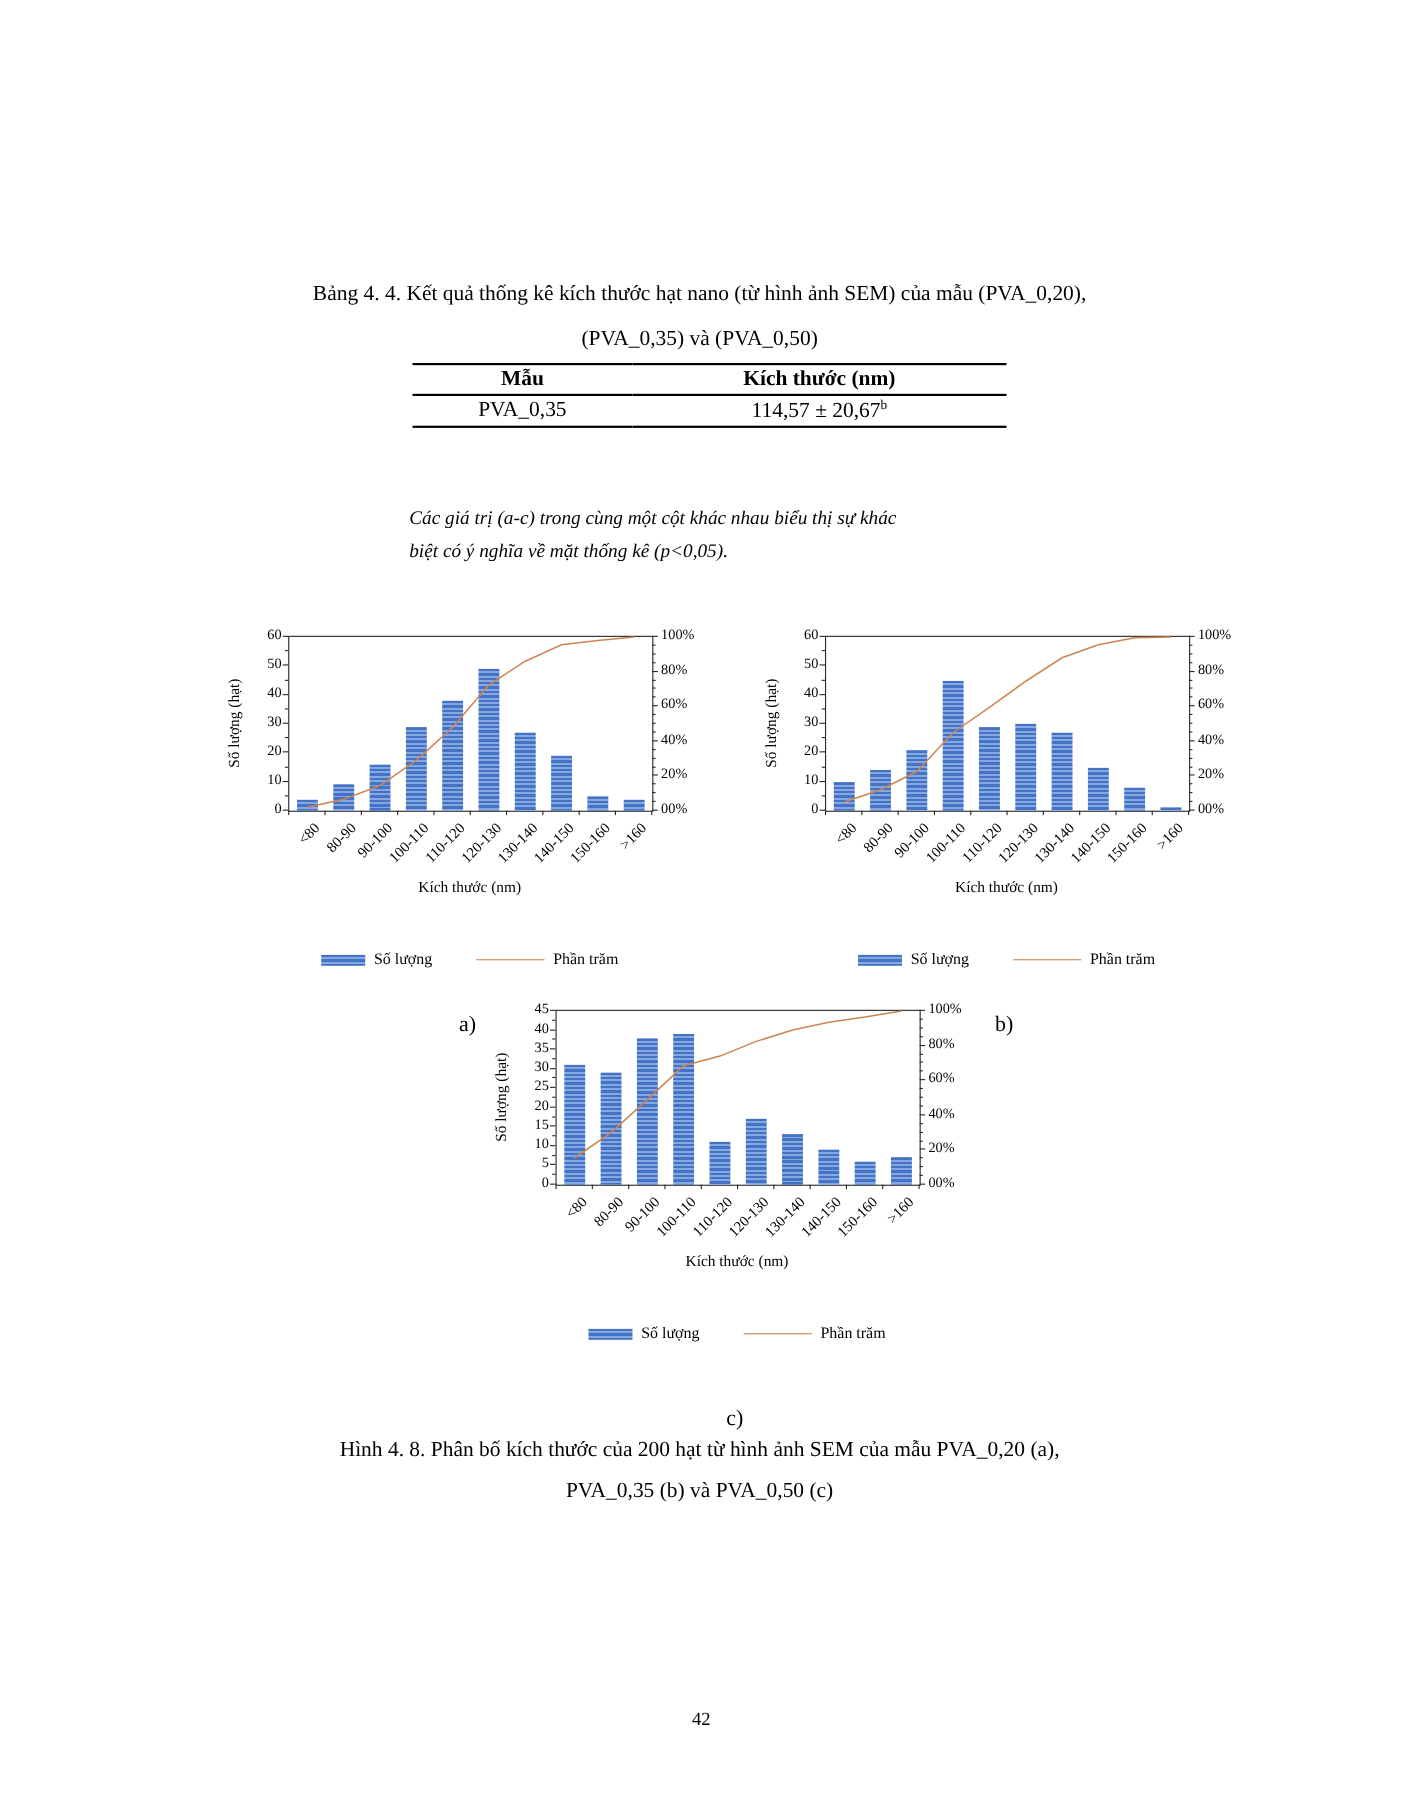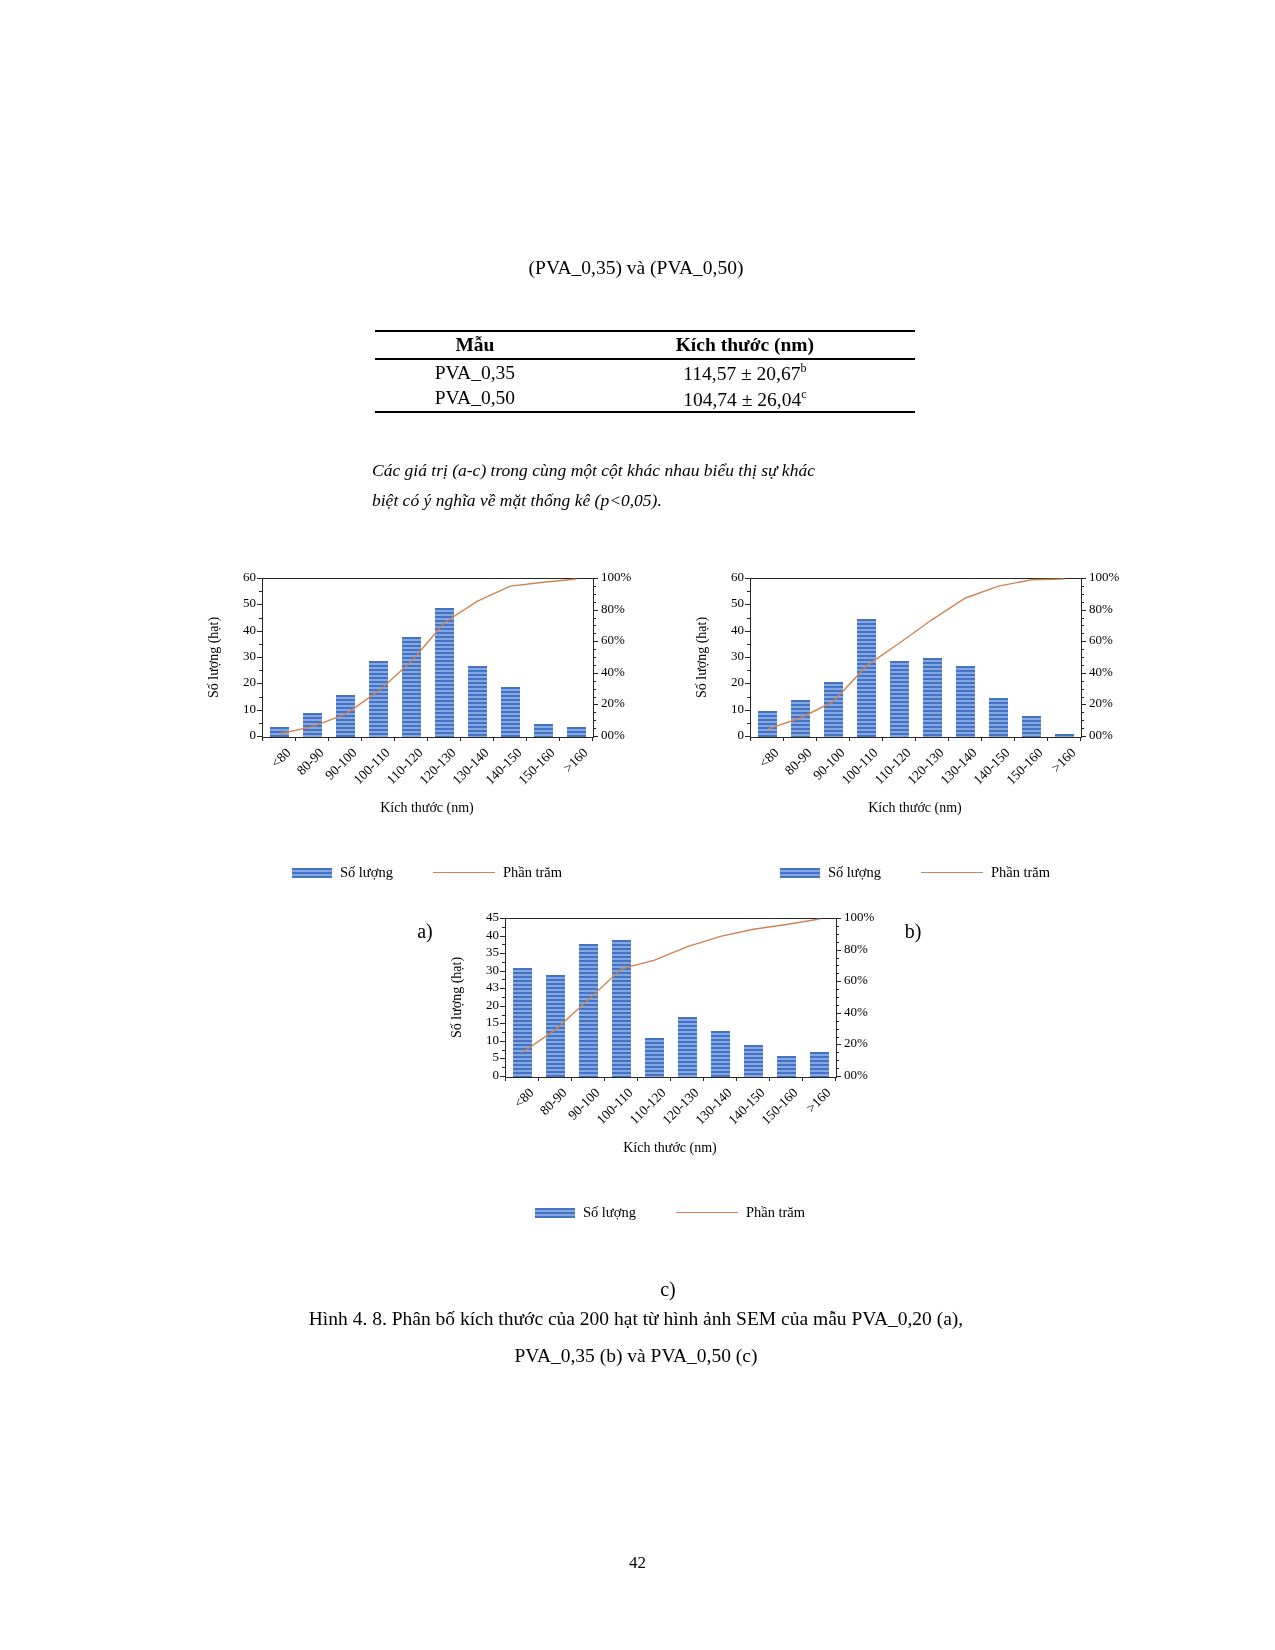--- a/index.html
+++ b/index.html
@@ -44,38 +44,35 @@
   .fig-caption { position:absolute; left:160px; top:1300px; width:952px; text-align:center; font-size:19.5px; line-height:1.9; }
   .page-number { position:absolute; left:0; top:1553px; width:1275px; text-align:center; font-size:17px; }
 </style>
 </head>
 <body>
 
 <div class="page">
 
 
   <div class="table-title">
+    <div>Bảng 4. 4. Kết quả thống kê kích thước hạt nano (từ hình ảnh SEM) của mẫu (PVA_0,20),</div>
     <div>(PVA_0,35) và (PVA_0,50)</div>
   </div>
 
   <table class="size-table">
     <thead>
       <tr>
         <th class="c1">Mẫu</th>
         <th class="c2">Kích thước (nm)</th>
       </tr>
     </thead>
     <tbody>
       <tr>
         <td class="c1">PVA_0,35</td>
         <td class="c2"><span>114,57 ± 20,67</span><sup>b</sup></td>
-      </tr>
-      <tr>
-        <td class="c1">PVA_0,50</td>
-        <td class="c2"><span>104,74 ± 26,04</span><sup>c</sup></td>
       </tr>
     </tbody>
   </table>
 
   <div class="note">
     <div>Các giá trị (a-c) trong cùng một cột khác nhau biểu thị sự khác</div>
     <div>biệt có ý nghĩa về mặt thống kê (p&lt;0,05).</div>
   </div>
 
   <div class="chart" style="left:190px; top:566px;">
@@ -297,21 +294,21 @@
       <div class="tick" style="left: 69px; top: 143.667px; width: 3px; height: 1px;"></div>
       <div class="ylab" style="left: 28px; top: 125.889px;">10</div>
       <div class="tick" style="left: 67px; top: 134.889px; width: 5px; height: 1px;"></div>
       <div class="tick" style="left: 69px; top: 126.111px; width: 3px; height: 1px;"></div>
       <div class="ylab" style="left: 28px; top: 108.333px;">15</div>
       <div class="tick" style="left: 67px; top: 117.333px; width: 5px; height: 1px;"></div>
       <div class="tick" style="left: 69px; top: 108.556px; width: 3px; height: 1px;"></div>
       <div class="ylab" style="left: 28px; top: 90.7778px;">20</div>
       <div class="tick" style="left: 67px; top: 99.7778px; width: 5px; height: 1px;"></div>
       <div class="tick" style="left: 69px; top: 91px; width: 3px; height: 1px;"></div>
-      <div class="ylab" style="left: 28px; top: 73.2222px;">43</div>
+      <div class="ylab" style="left: 28px; top: 73.2222px;">25</div>
       <div class="tick" style="left: 67px; top: 82.2222px; width: 5px; height: 1px;"></div>
       <div class="tick" style="left: 69px; top: 73.4444px; width: 3px; height: 1px;"></div>
       <div class="ylab" style="left: 28px; top: 55.6667px;">30</div>
       <div class="tick" style="left: 67px; top: 64.6667px; width: 5px; height: 1px;"></div>
       <div class="tick" style="left: 69px; top: 55.8889px; width: 3px; height: 1px;"></div>
       <div class="ylab" style="left: 28px; top: 38.1111px;">35</div>
       <div class="tick" style="left: 67px; top: 47.1111px; width: 5px; height: 1px;"></div>
       <div class="tick" style="left: 69px; top: 38.3333px; width: 3px; height: 1px;"></div>
       <div class="ylab" style="left: 28px; top: 20.5556px;">40</div>
       <div class="tick" style="left: 67px; top: 29.5556px; width: 5px; height: 1px;"></div>

